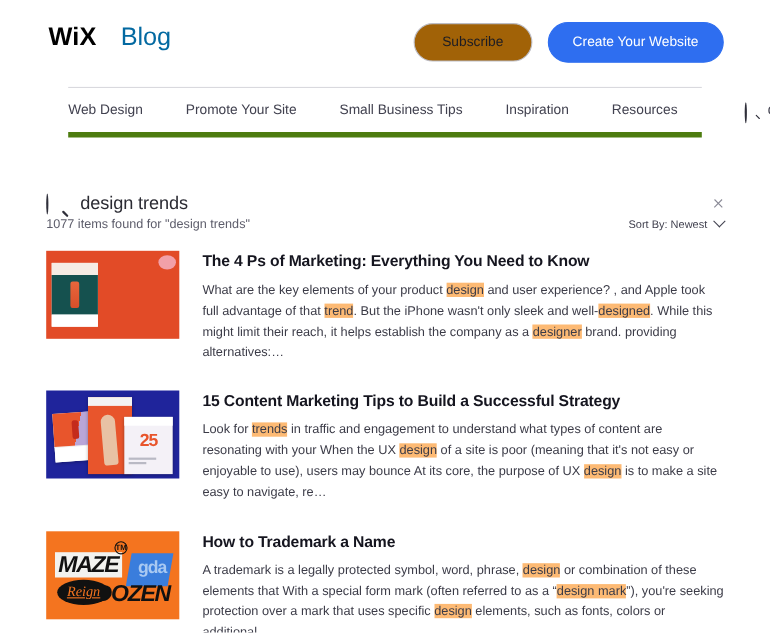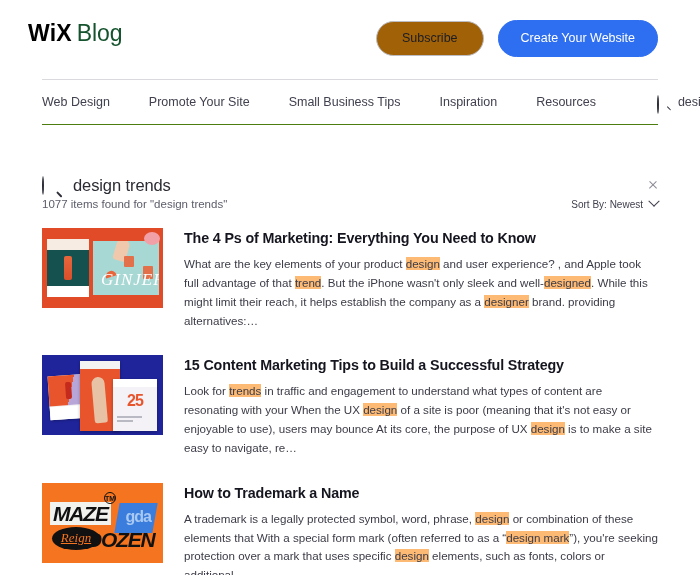--- a/index.html
+++ b/index.html
@@ -14,35 +14,35 @@
 
   
   .header {
     position: relative;
     height: 79px;
     display: flex;
     align-items: center;
   }
   .brand {
     position: absolute;
-    left: 28px; top: 20px;
+    left: 44px; top: 20px;
     display: flex; align-items: baseline;
     font-size: 23px;
     letter-spacing: -0.2px;
     white-space: nowrap;
   }
   .brand-wix {
     font-weight: 700;
     letter-spacing: 0.2px;
     color: #000;
   }
   .brand-blog {
     font-weight: 400;
-    color: #14532d;
-    margin-left: 5px;
+    color: #0369a1;
+    margin-left: 22px;
     letter-spacing: -0.1px;
   }
 
   .header-actions {
     position: absolute;
     right: 42px; top: 20px;
     display: flex; align-items: center; gap: 14px;
   }
   .btn {
     border-radius: 999px;
@@ -62,23 +62,23 @@
     background: #2e6ef0;
     border: 1px solid #2e6ef0;
     color: #fff;
     padding: 11px 22px;
     font-weight: 400;
   }
 
   
   .nav-wrap {
     position: relative;
-    margin: 0 42px;
+    margin: 0 62px;
     border-top: 1px solid #d9d9de;
-    border-bottom: 1px solid #4d7c0f;
+    border-bottom: 5px solid #4d7c0f;
     height: 46px;
   }
   .nav {
     height: 100%;
     display: flex;
     align-items: center;
     gap: 0;
   }
   .nav-item {
     font-size: 12.5px;
@@ -452,27 +452,20 @@
 <div class="results">
 
   <div class="result">
     <div class="thumb t1">
       <div class="card">
         <div class="card-top"></div>
         <div class="card-mid">
             <div class="bottle"></div>
           </div>
         <div class="card-bot"></div>
-      </div>
-      <div class="banner">
-        <div class="hand"></div>
-        <div class="glass g1"></div>
-        <div class="glass g2"></div>
-        <div class="slice"></div>
-        <div class="ginjer">GINJER</div>
       </div>
       <div class="bubble"></div>
     </div>
     <div class="result-body">
       <div class="result-title">The 4 Ps of Marketing: Everything You Need to Know</div>
       <div class="result-snippet"><span>What are the key elements of your product </span><span class="hl">design</span><span> and user experience? , and Apple took full advantage of that </span><span class="hl">trend</span><span>. But the iPhone wasn't only sleek and well-</span><span class="hl">designed</span><span>. While this might limit their reach, it helps establish the company as a </span><span class="hl">designer</span><span> brand. providing alternatives:…</span></div>
     </div>
   </div>
 
   <div class="result">

